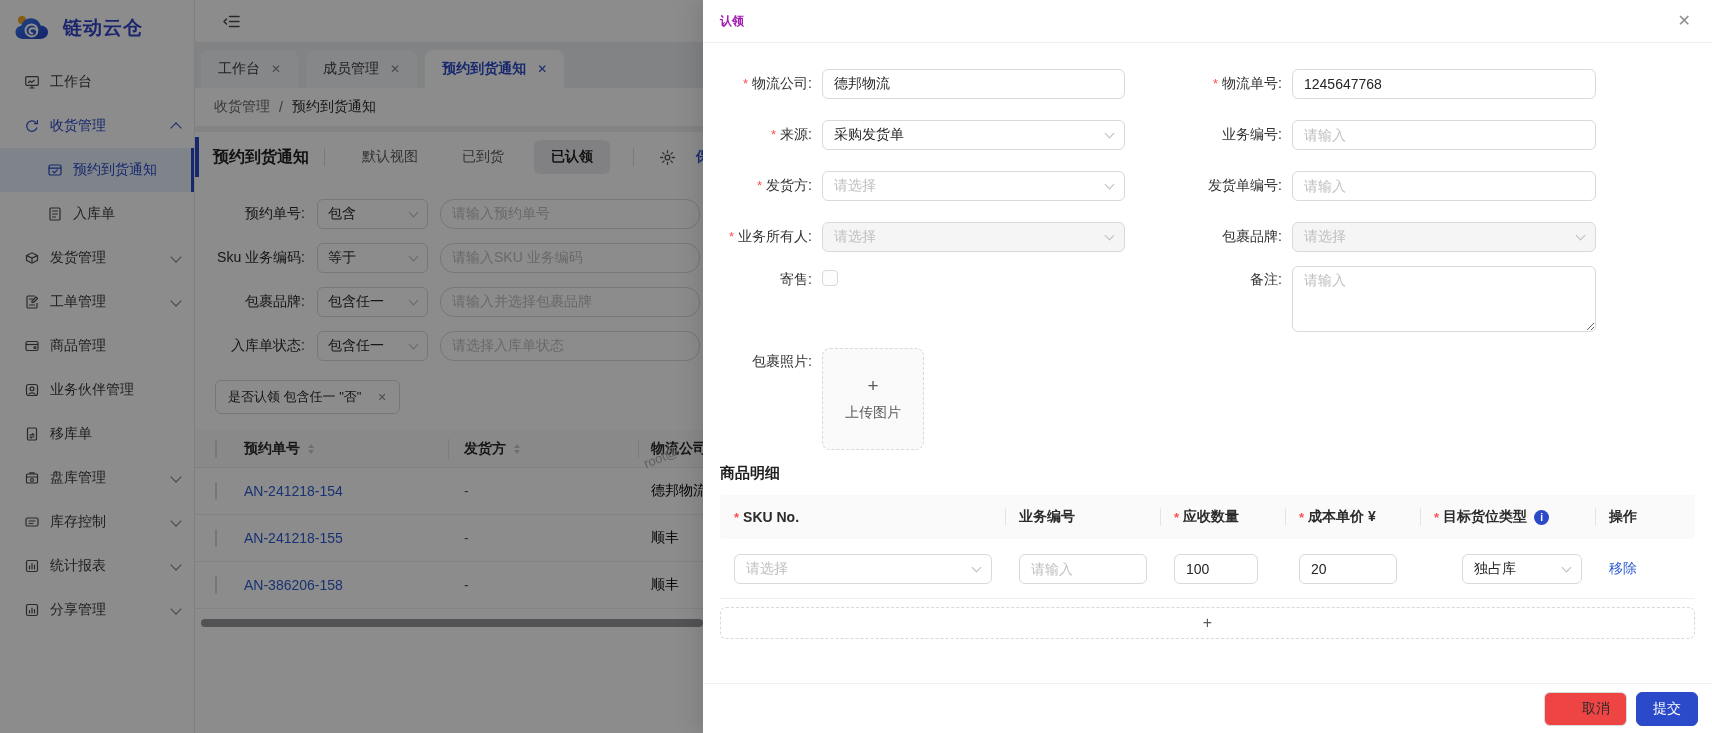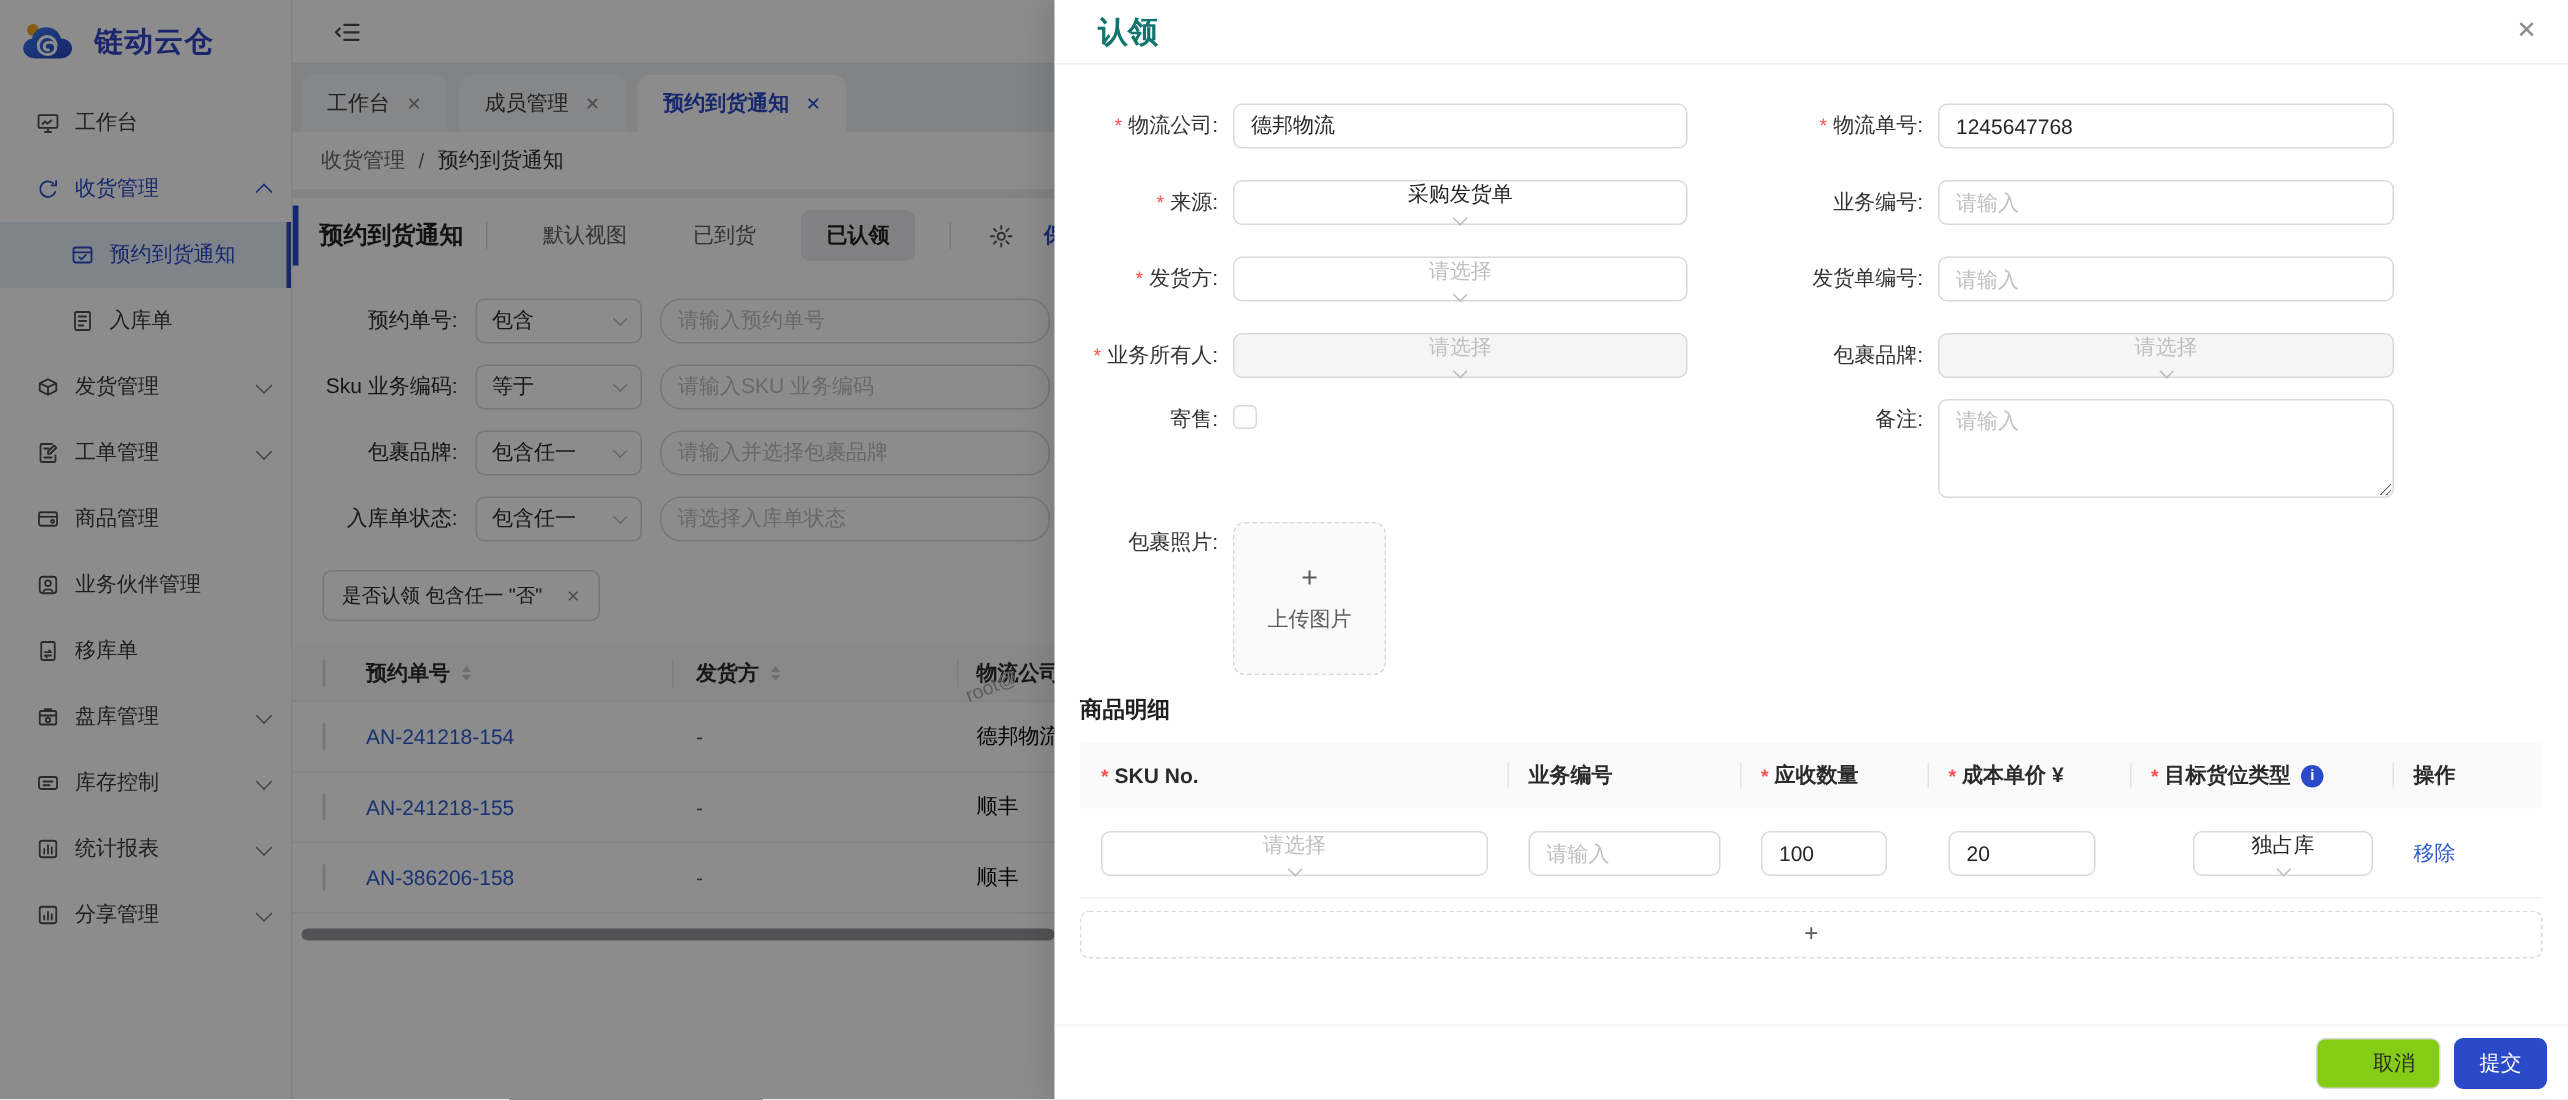--- a/index.html
+++ b/index.html
@@ -70,32 +70,32 @@
   .st-d { width:0;height:0;border-left:3.5px solid transparent;border-right:3.5px solid transparent;border-top:4.5px solid #c9c9c9; }
   .olink { color:#2d5bd1; cursor:pointer; }
   .cellmut { color:#5a5a5a; }
   .hscroll { margin:10px 0 0 6px; width:502px; height:8px; border-radius:4px; background:#97979b; cursor:pointer; }
   .watermark { position:absolute; left:448px; top:318px; transform:rotate(-22deg); font-size:13px; color:#a9a9a9; white-space:nowrap; }
 
   
   .overlay { position:absolute; inset:0; background:rgba(0,0,0,0.45); z-index:10; }
   .modal { position:absolute; left:703px; top:0; width:1009px; height:733px; background:#fff; z-index:20; box-shadow:-8px 0 20px rgba(0,0,0,0.10); display:flex; flex-direction:column; }
   .m-header { flex:none; height:43px; border-bottom:1px solid #f0f0f0; display:flex; align-items:center; padding:0 21px 0 17px; }
-  .m-title { font-size:20px; font-weight:700; color:#0f766e;margin-left:12px; }
+  .m-title { font-size:12px; font-weight:700; color:#a21caf; }
   .m-close { margin-left:auto; font-size:16px; color:#8c8c8c; cursor:pointer; line-height:1; }
   .m-body { flex:1; padding:15px 17px 0 17px; overflow:hidden; }
   .m-form { display:grid; grid-template-columns:102px 303px 167px 304px; grid-template-rows:51px 51px 51px 51px 82px 112px; }
   .m-label { display:flex; justify-content:flex-end; align-items:center; padding-right:10px; font-size:14px; color:#333; white-space:nowrap; }
   .m-label.top { align-items:flex-start; padding-top:9px; }
   .req { color:#ff4d4f; margin-right:4px; font-size:13px; }
   .m-ctl { display:flex; align-items:center; }
   .m-ctl.top { align-items:flex-start; padding-top:4px; }
   .inp { width:100%; height:30px; border:1px solid #d9d9d9; border-radius:6px; padding:0 11px; font-size:14px; color:#262626; font-family:inherit; outline:none; background:#fff; }
   .inp::placeholder { color:#bfbfbf; }
-  .sel { width:100%; height:30px; border:1px solid #d9d9d9; border-radius:6px; display:flex; align-items:center; justify-content:space-between; padding:0 11px; font-size:14px; background:#fff; cursor:pointer;flex-direction:column; }
+  .sel { width:100%; height:30px; border:1px solid #d9d9d9; border-radius:6px; display:flex; align-items:center; justify-content:space-between; padding:0 11px; font-size:14px; background:#fff; cursor:pointer; }
   .sel .ph { color:#bfbfbf; }
   .sel .val { color:#262626; }
   .sel.disabled { background:#f5f5f5; cursor:not-allowed; }
   .mta { width:100%; height:66px; border:1px solid #d9d9d9; border-radius:6px; padding:5px 11px; font-size:14px; color:#262626; font-family:inherit; outline:none; }
   .mta::placeholder { color:#bfbfbf; }
   .ckbox { width:16px; height:16px; border:1px solid #d9d9d9; border-radius:4px; background:#fdfdfd; margin-top:4px; cursor:pointer; }
   .upload { width:102px; height:102px; border:1px dashed #d9d9d9; border-radius:8px; background:#fafafa; display:flex; flex-direction:column; align-items:center; justify-content:center; gap:9px; cursor:pointer; }
   .up-plus { font-size:19px; color:#5c5c5c; line-height:1; }
   .up-text { font-size:14px; color:#5c5c5c; }
 
@@ -104,21 +104,21 @@
   .d-row { display:flex; align-items:center; height:60px; border-bottom:1px solid #f0f0f0; }
   .dc { position:relative; padding-left:14px; display:flex; align-items:center; }
   .d-head .dc + .dc::before { content:""; position:absolute; left:0; top:50%; transform:translateY(-50%); width:1px; height:17px; background:#e3e3e3; }
   .dc-sku{flex:0 0 285px;} .dc-biz{flex:0 0 155px;} .dc-qty{flex:0 0 125px;} .dc-price{flex:0 0 135px;} .dc-loc{flex:0 0 175px;} .dc-act{flex:1;}
   .info { width:15px; height:15px; border-radius:50%; background:#2b4ac9; color:#fff; font-size:10px; font-weight:700; display:inline-flex; align-items:center; justify-content:center; margin-left:7px; font-style:normal; }
   .w-sku{width:258px;} .w-biz{width:128px;} .w-qty{width:84px;} .w-price{width:98px;} .w-loc{width:120px;margin-left:28px;}
   .rm-link { color:#2d5bd1; font-size:14px; cursor:pointer; }
   .d-add { margin-top:8px; height:32px; border:1px dashed #d9d9d9; border-radius:6px; display:flex; align-items:center; justify-content:center; font-size:16px; color:#595959; cursor:pointer; }
   .m-footer { flex:none; height:50px; border-top:1px solid #f0f0f0; display:flex; align-items:center; justify-content:flex-end; gap:9px; padding:0 14px; }
   .btn { height:34px; padding:0 16px; border-radius:6px; font-size:14px; display:flex; align-items:center; cursor:pointer; }
-  .btn-default { background:#84cc16; border:1px solid #d9d9d9; color:#2b2b2b;padding-left:37px; }
+  .btn-default { background:#ef4444; border:1px solid #d9d9d9; color:#2b2b2b;padding-left:37px; }
   .btn-primary { background:#2b4ac9; border:1px solid #2b4ac9; color:#fff; }
 </style>
 </head>
 <body>
 
 <div class="page">
 
   <div class="app">
 
     <div class="sidebar">

